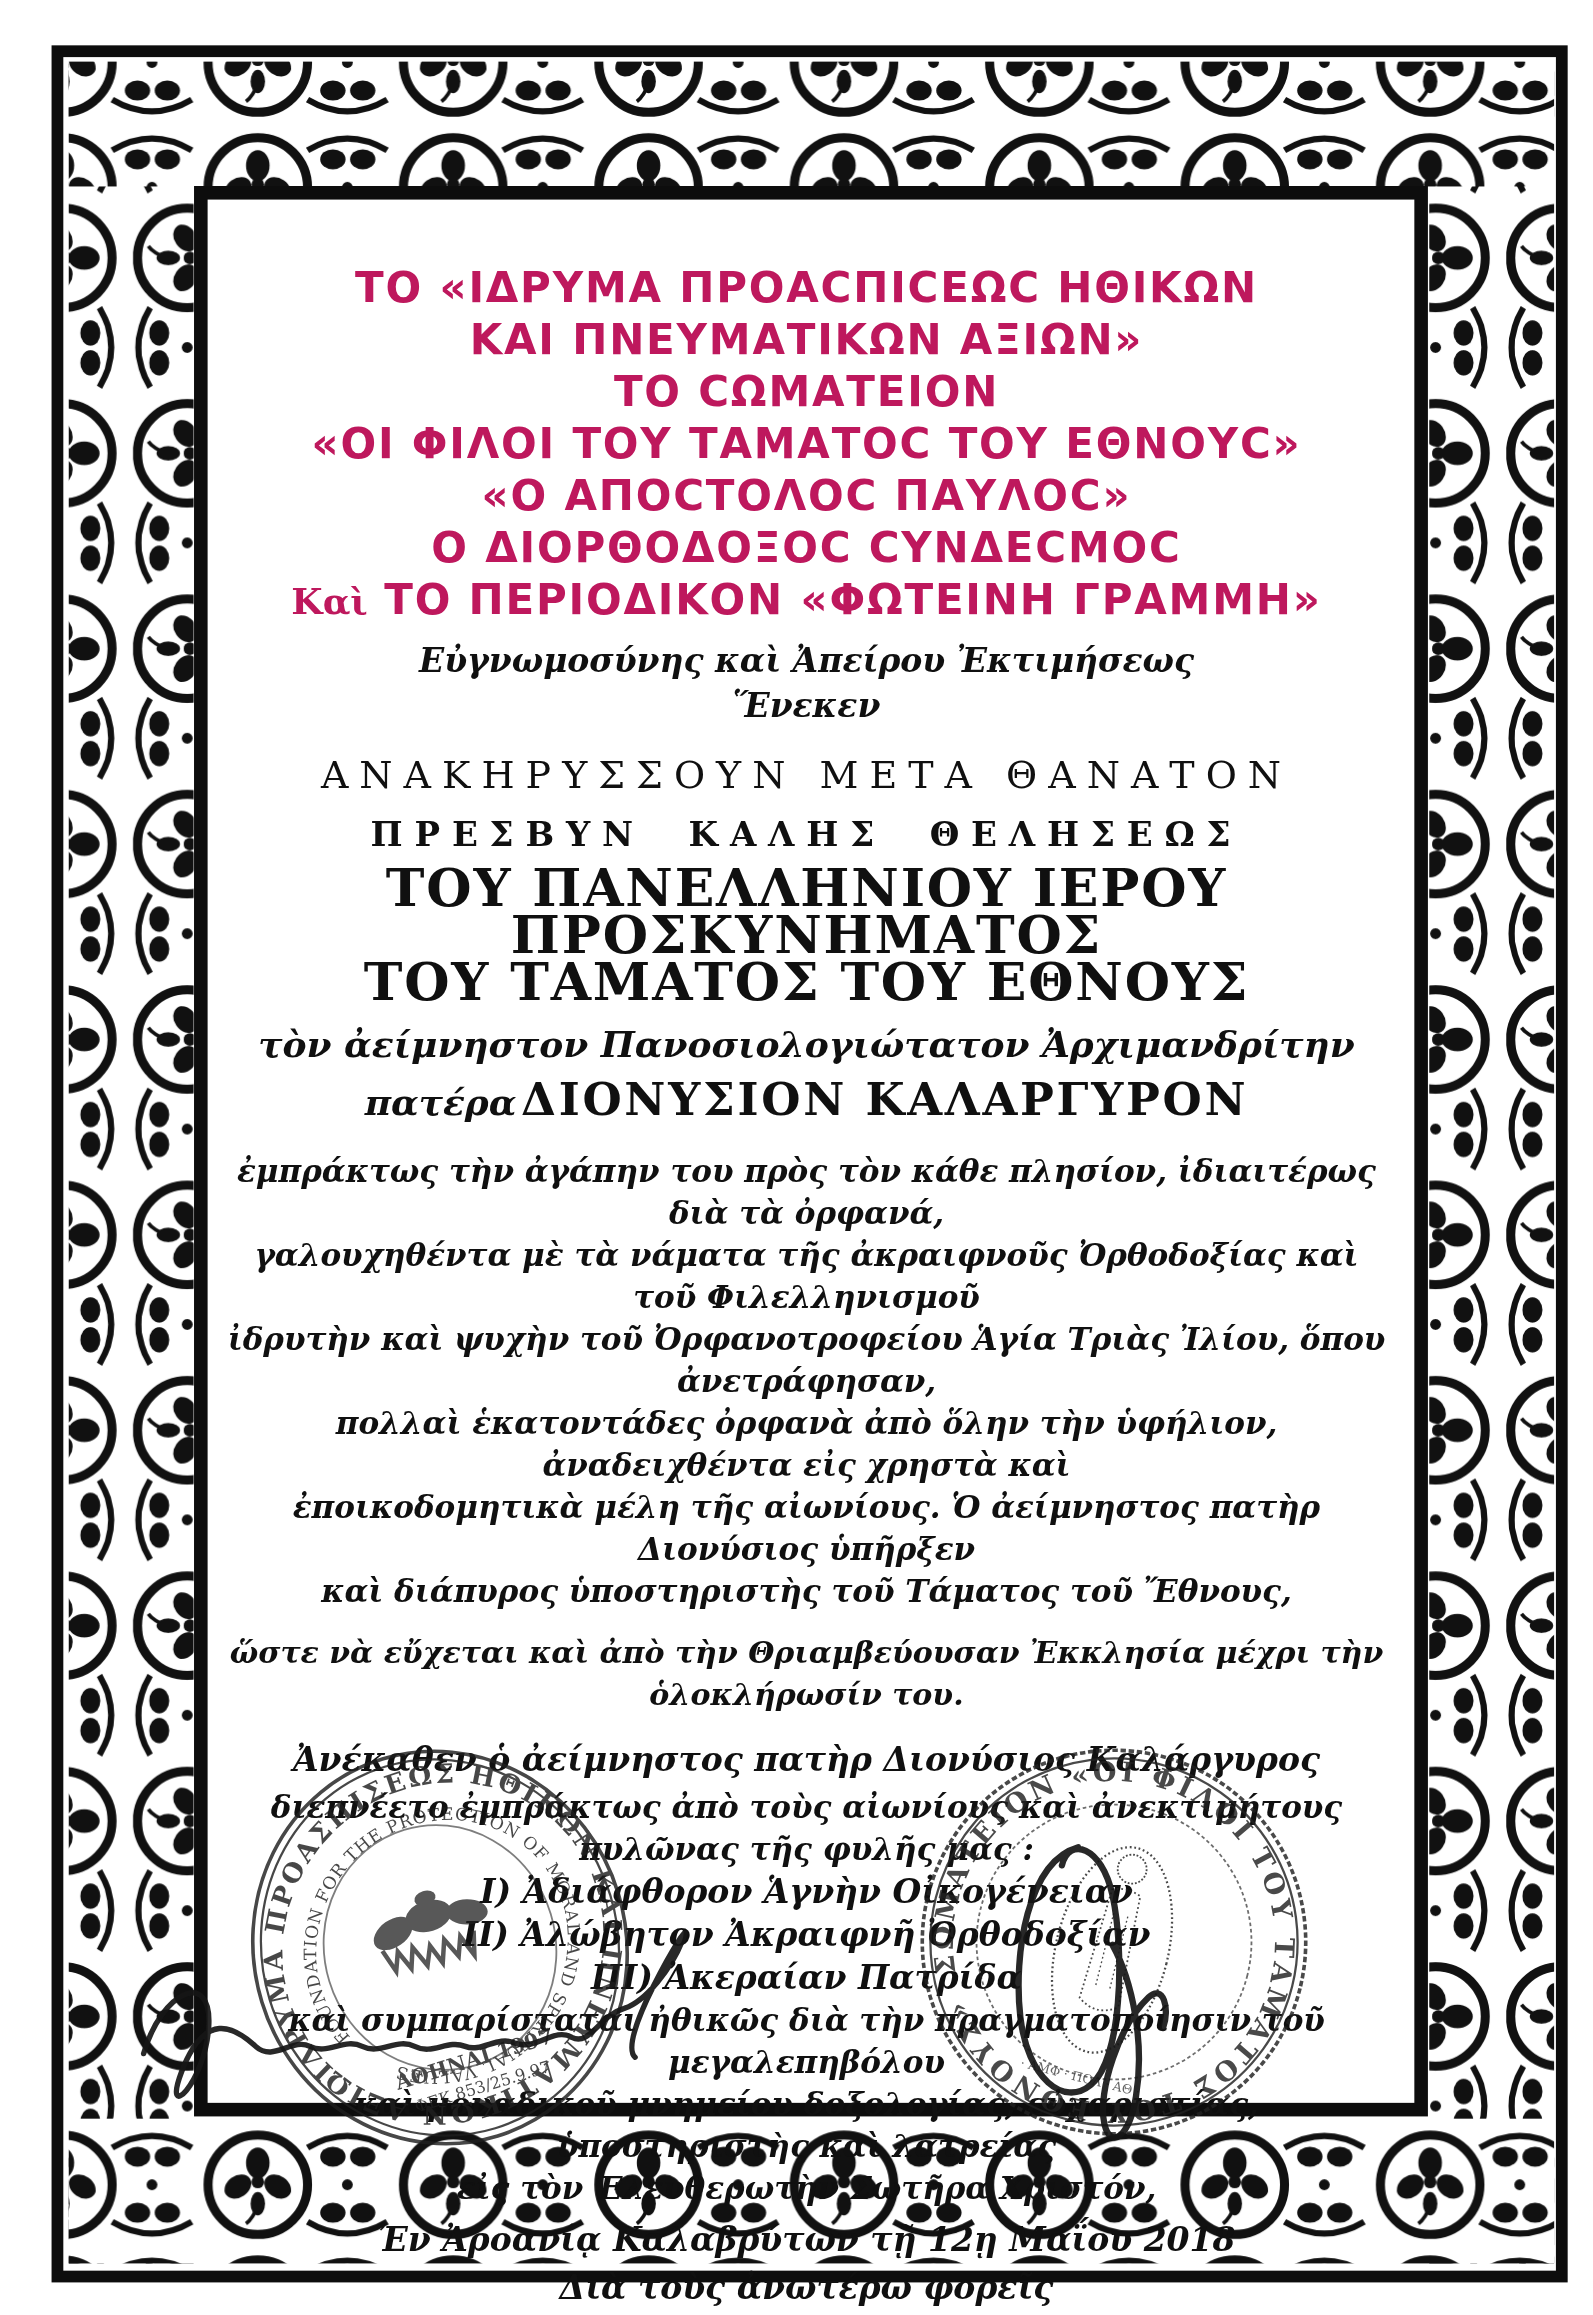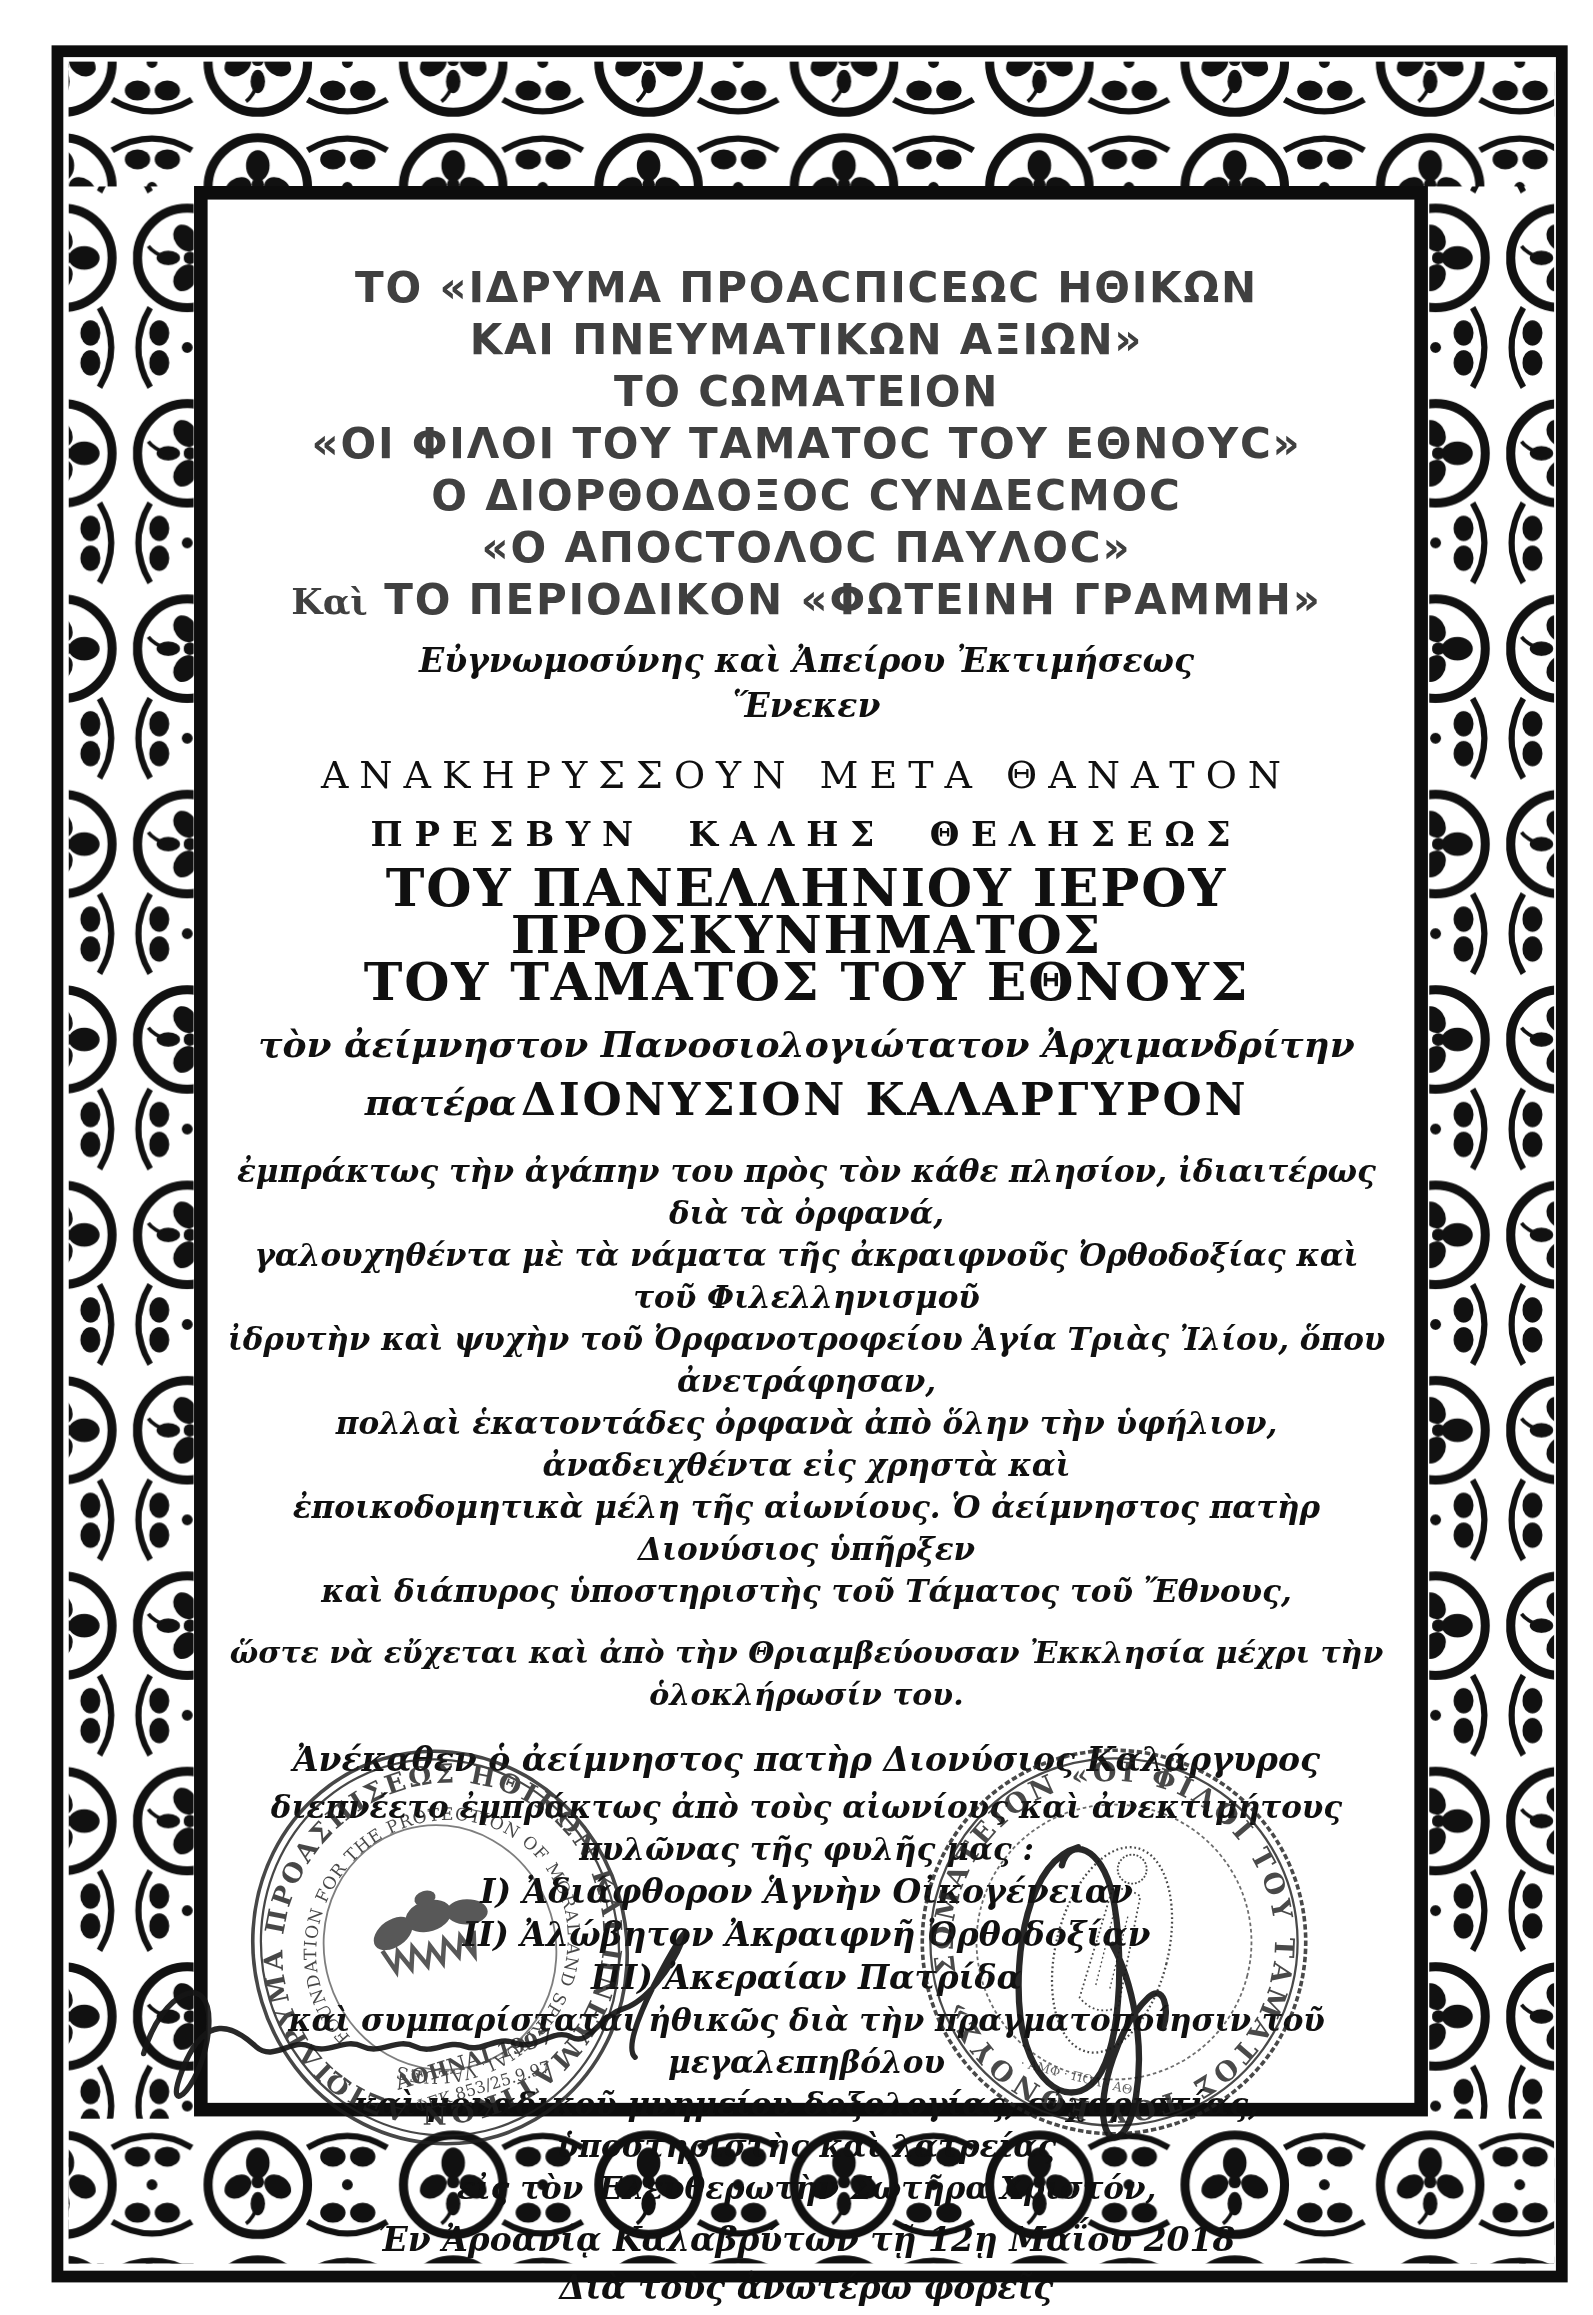--- a/index.html
+++ b/index.html
@@ -16,21 +16,21 @@
   
   #content{
     position:absolute;left:223px;top:210px;width:1167px;z-index:2;
     text-align:center;
   }
   .uncial{
     font-family:"DejaVu Sans","Liberation Sans",sans-serif;
     font-weight:700;
     font-size:42px;line-height:52px;
     letter-spacing:1.8px;
-    color:#404040;
+    color:#be185d;
   }
   .uncial-first{margin-top:52px;}
   .kai-prefix{
     font-family:"DejaVu Serif","Liberation Serif",serif;
     font-weight:700;font-size:36px;letter-spacing:0;
   }
   .script{
     font-weight:700;font-style:italic;
     font-size:31px;line-height:42px;
   }
@@ -115,22 +115,22 @@
 
     <rect x="222" y="213" width="1349" height="2119" fill="none" stroke="#0d0d0d" stroke-width="15"></rect>
   </svg>
 
   <div id="content">
 
     <div class="uncial uncial-first">ΤΟ «ΙΔΡΥΜΑ ΠΡΟΑCΠΙCΕΩC ΗΘΙΚΩΝ</div>
     <div class="uncial">ΚΑΙ ΠΝΕΥΜΑΤΙΚΩΝ ΑΞΙΩΝ»</div>
     <div class="uncial">ΤΟ CΩΜΑΤΕΙΟΝ</div>
     <div class="uncial">«ΟΙ ΦΙΛΟΙ ΤΟΥ ΤΑΜΑΤΟC ΤΟΥ ΕΘΝΟΥC»</div>
+    <div class="uncial">«Ο ΑΠΟCΤΟΛΟC ΠΑΥΛΟC»</div>
     <div class="uncial">Ο ΔΙΟΡΘΟΔΟΞΟC CΥΝΔΕCΜΟC</div>
-    <div class="uncial">«Ο ΑΠΟCΤΟΛΟC ΠΑΥΛΟC»</div>
     <div class="uncial">
       <span class="kai-prefix">Καὶ</span>
       <span>ΤΟ ΠΕΡΙΟΔΙΚΟΝ «ΦΩΤΕΙΝΗ ΓΡΑΜΜΗ»</span>
     </div>
 
     <div class="script gratitude1">Εὐγνωμοσύνης καὶ Ἀπείρου Ἐκτιμήσεως</div>
     <div class="script gratitude2">Ἕνεκεν</div>
 
     <div class="announce">ΑΝΑΚΗΡΥΣΣΟΥΝ ΜΕΤΑ ΘΑΝΑΤΟΝ</div>
     <div class="main-title">ΠΡΕΣΒΥΝ ΚΑΛΗΣ ΘΕΛΗΣΕΩΣ</div>

